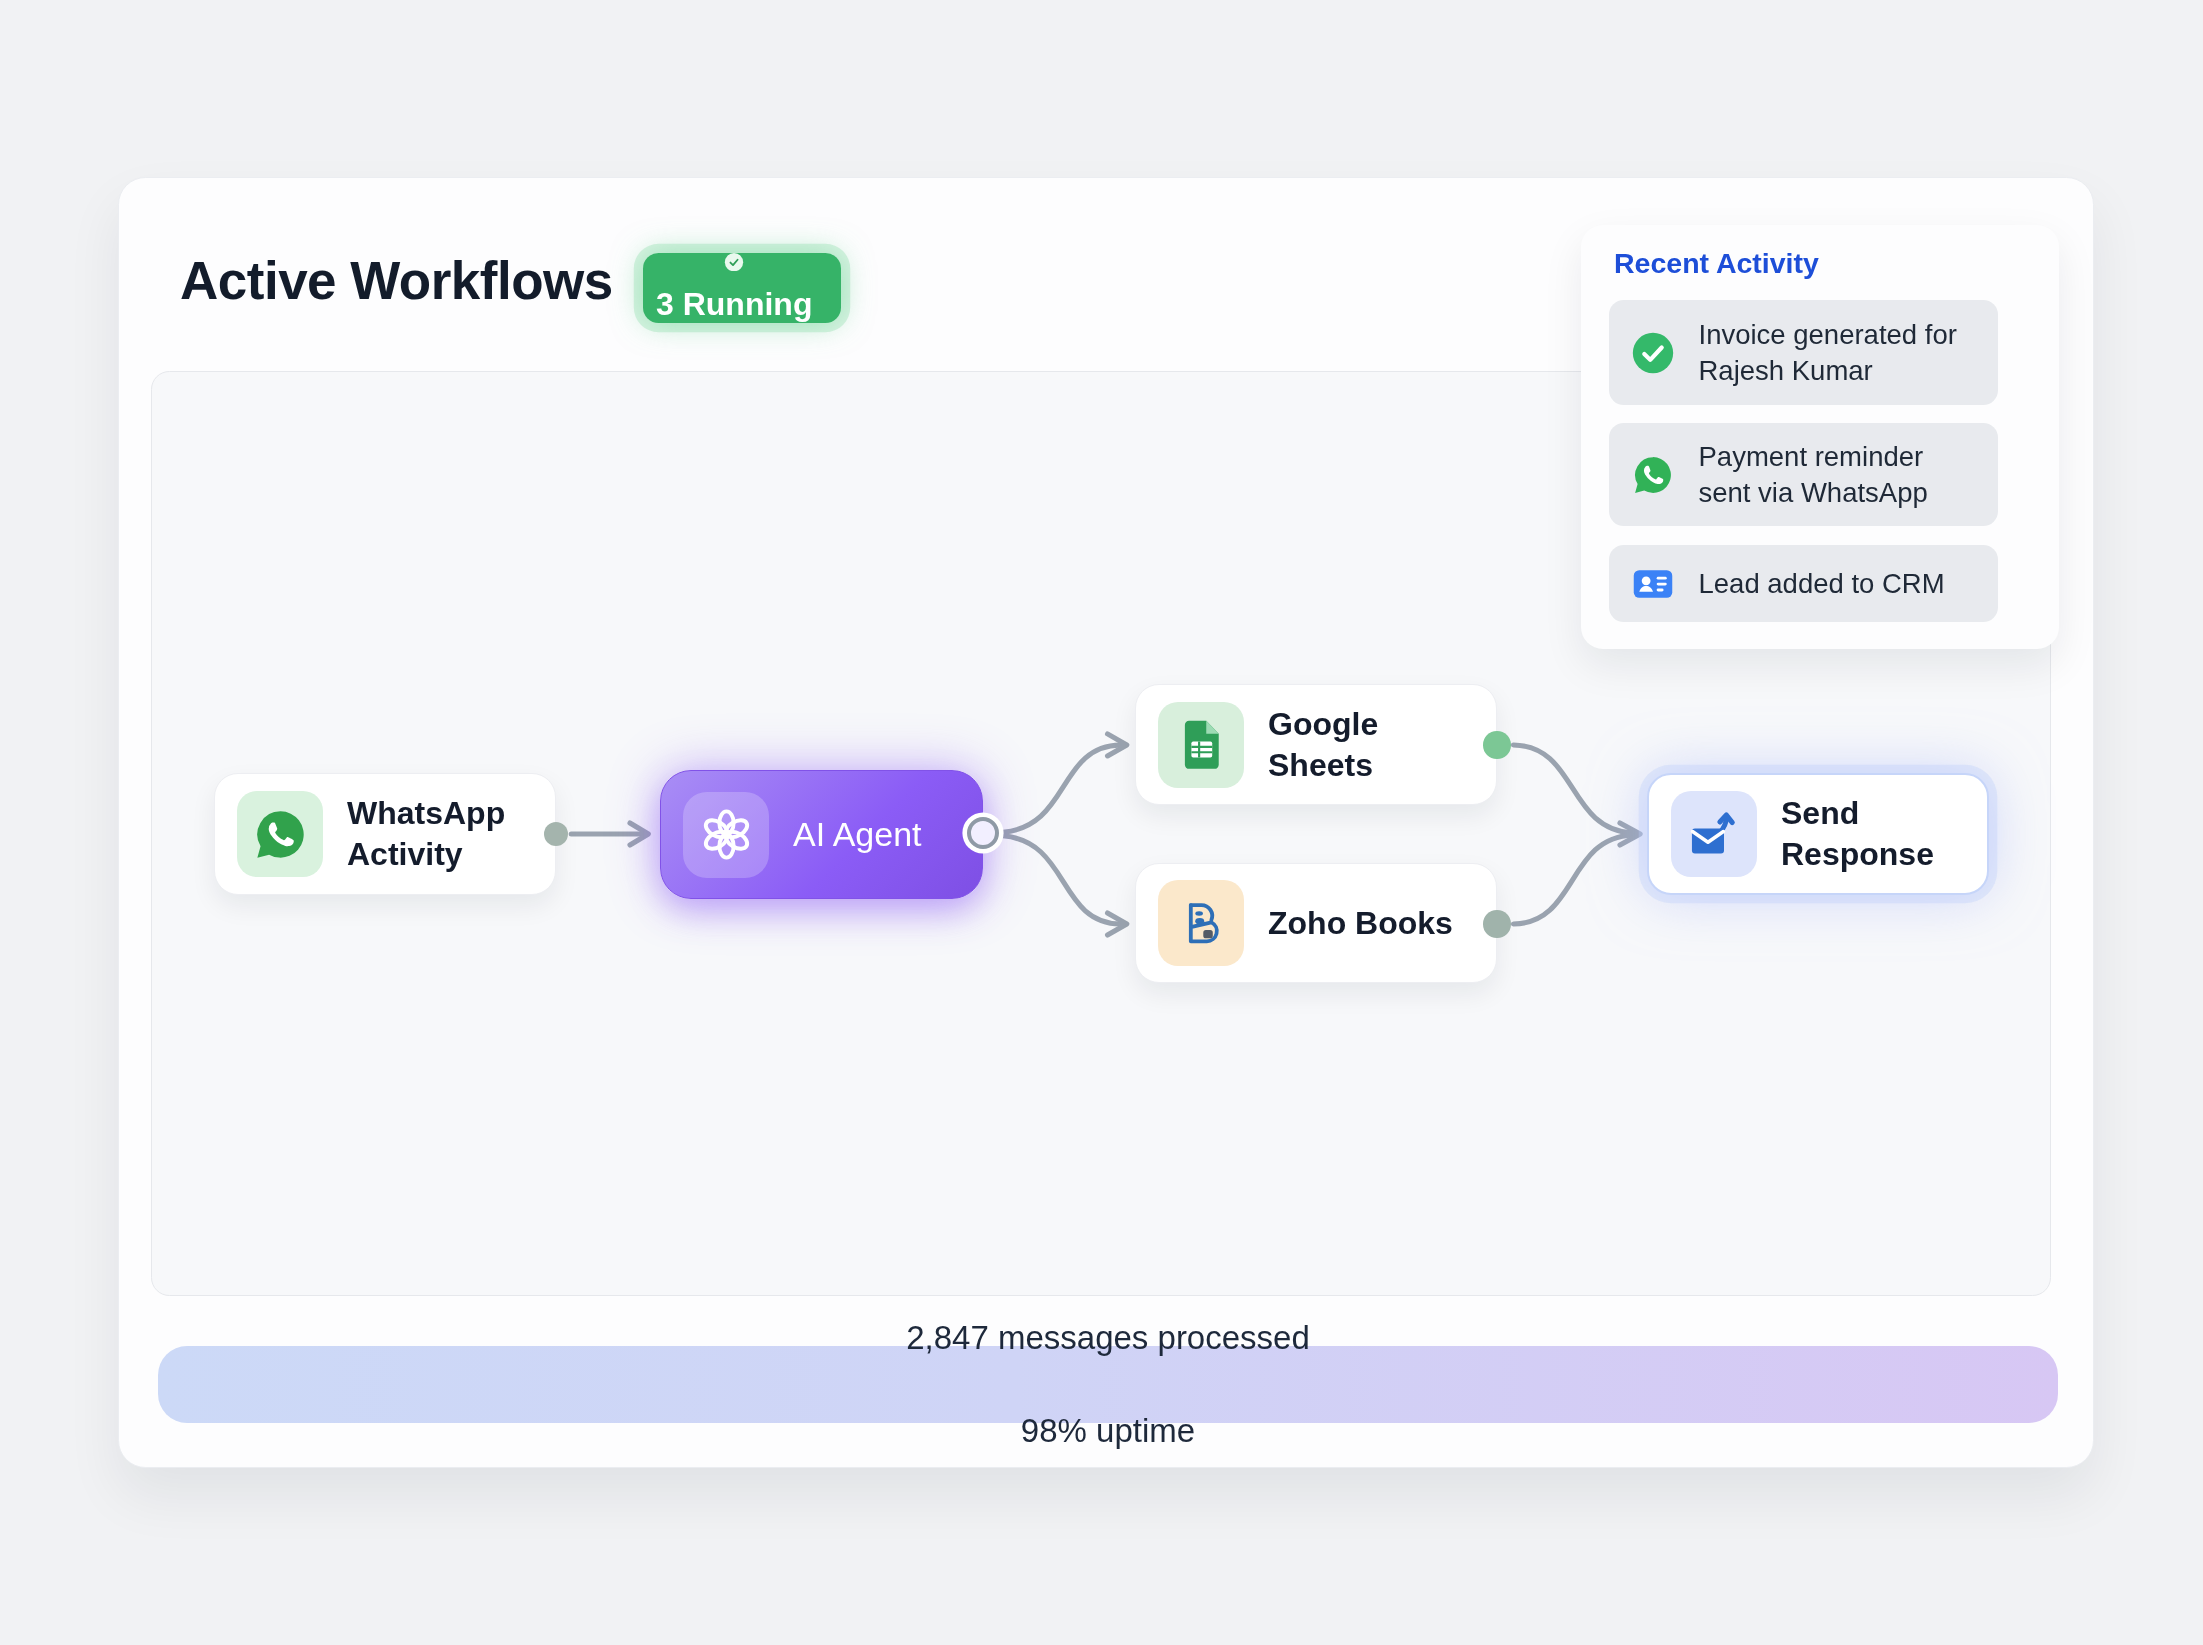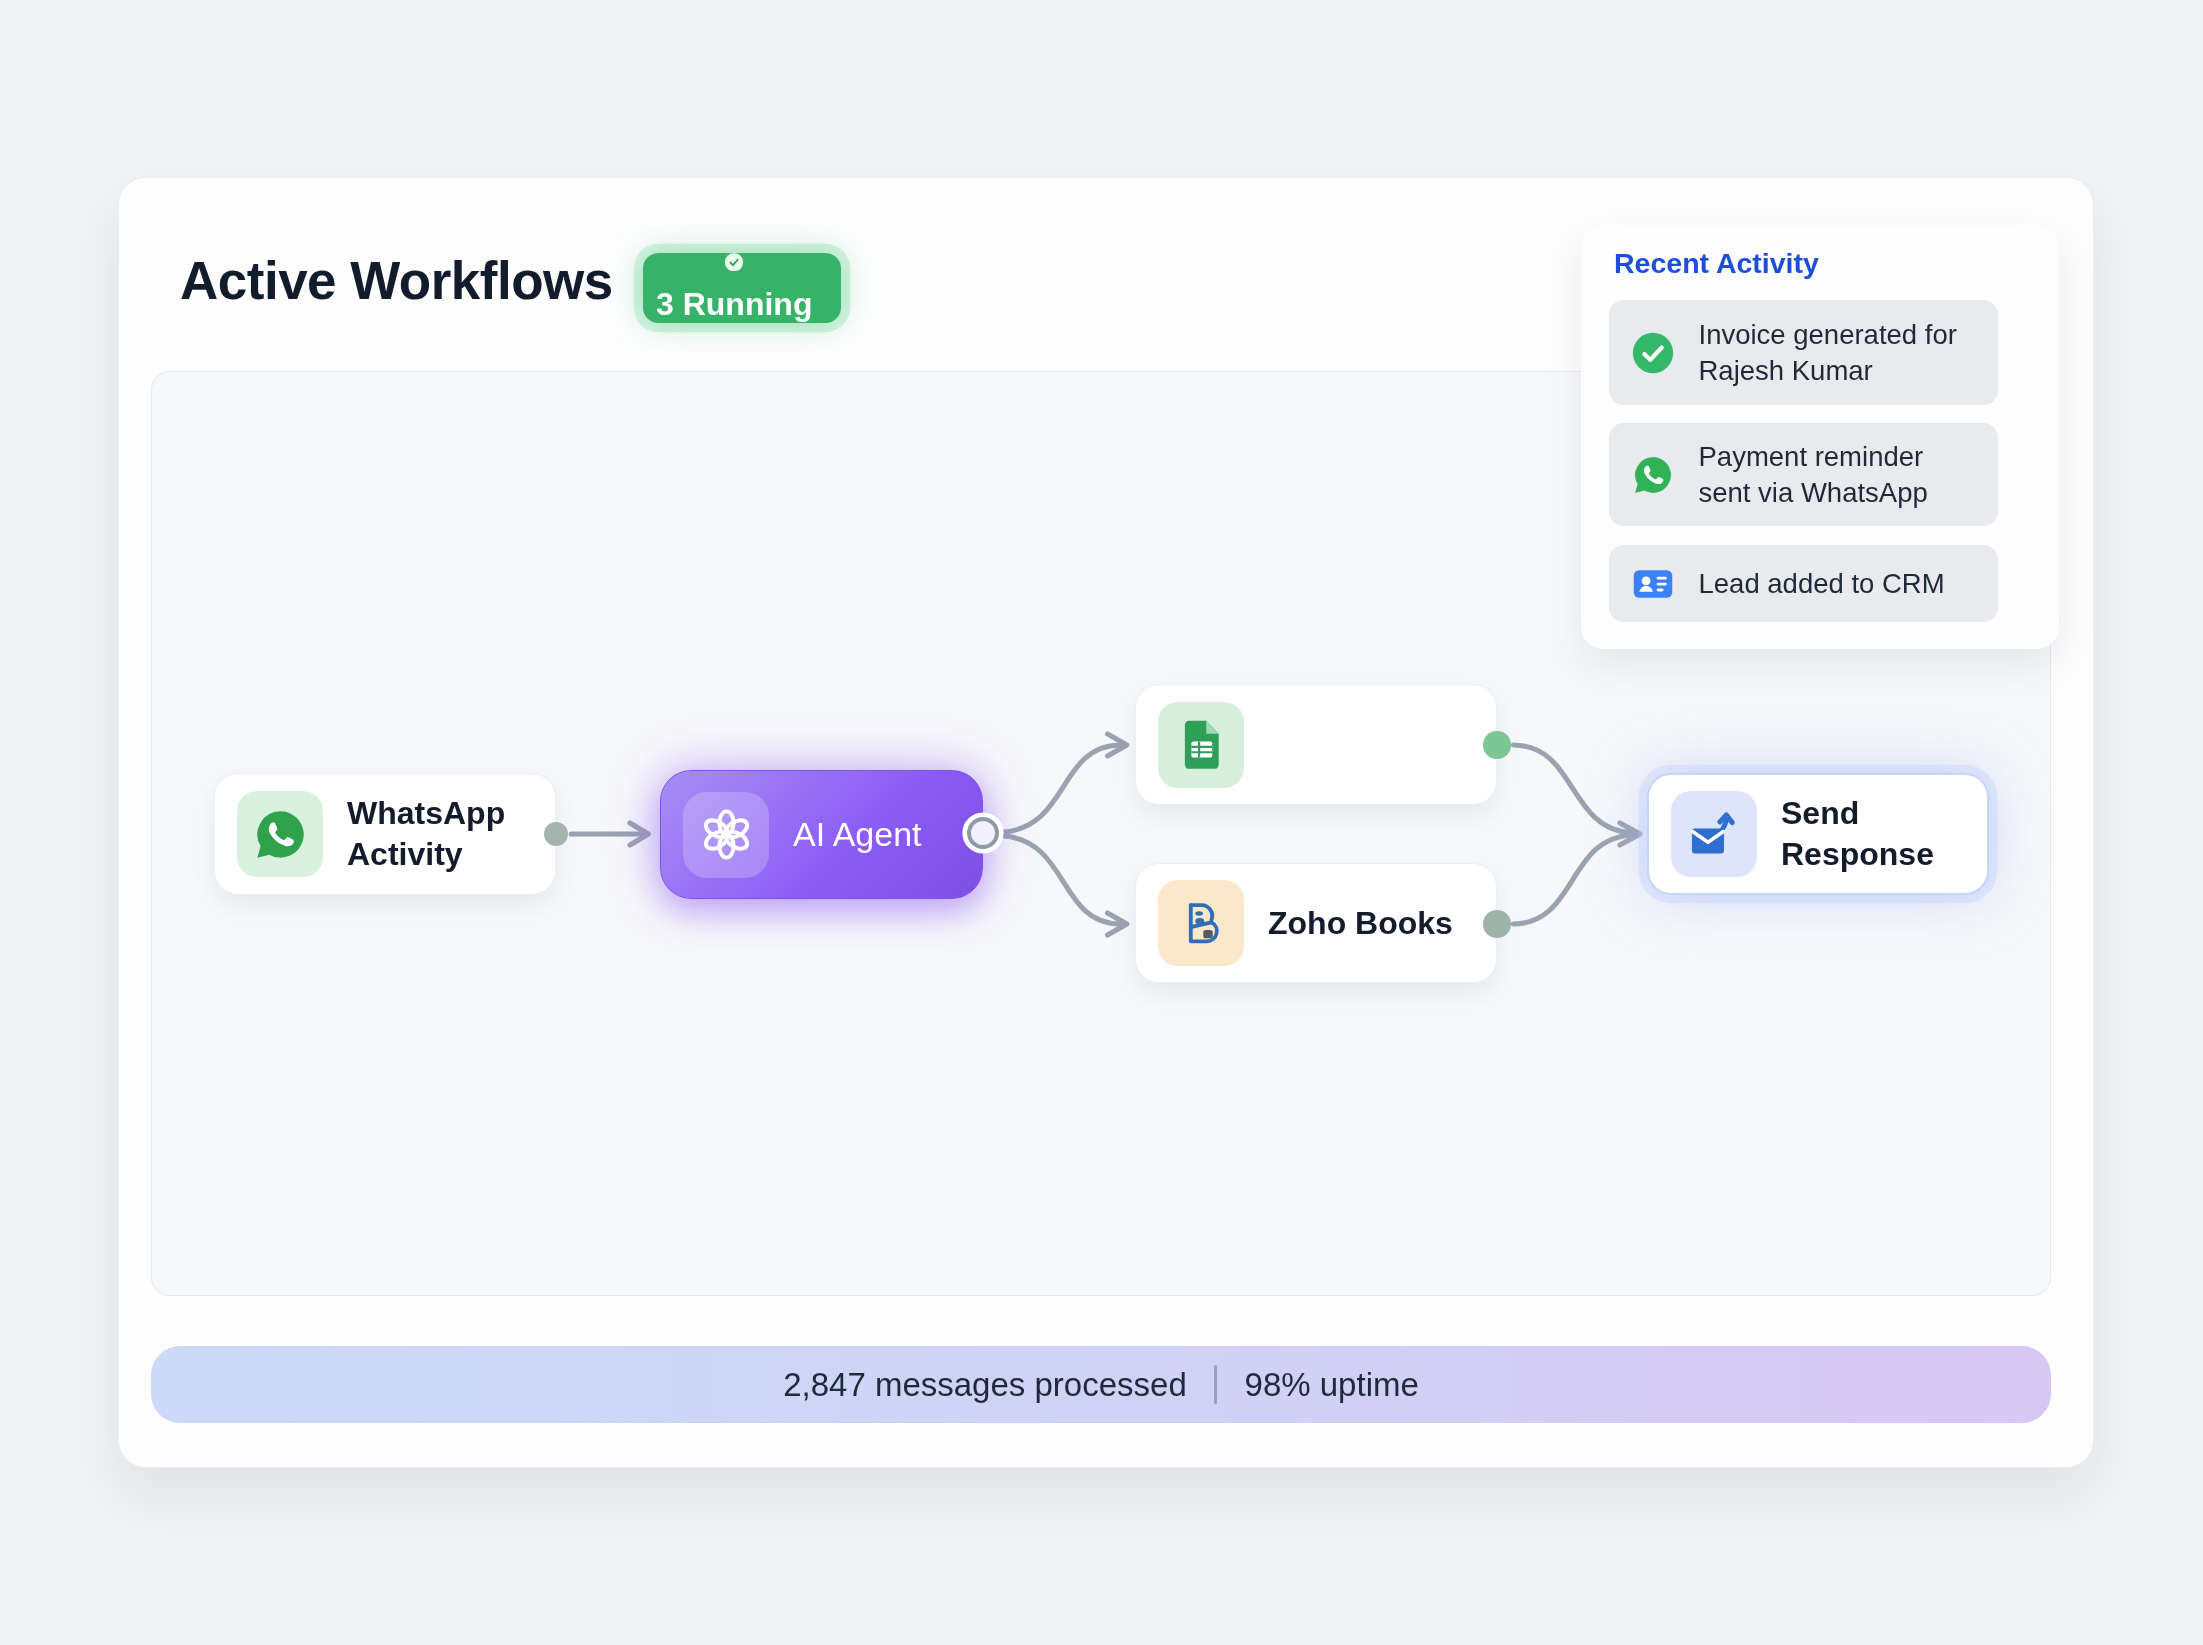--- a/index.html
+++ b/index.html
@@ -105,24 +105,24 @@
   .ring-ai{left:967px;top:817px;width:24px;height:24px;background:#f2efff;
            border:4.6px solid #8f9aa6;box-shadow:0 0 0 4.6px #ffffff;}
   .dot-sheets{left:1483px;top:731px;width:27.5px;height:27.5px;background:#7cc795;}
   .dot-zoho{left:1483px;top:910px;width:27.5px;height:27.5px;background:#a0b3ab;}
 
   .connector-layer{position:absolute;left:0;top:0;width:2204px;height:1646px;
                    z-index:2;pointer-events:none;}
 
   
   .footer-bar{
-    position:absolute;left:151px;top:1346px;width:1900px;height:77px;
+    position:absolute;left:158px;top:1346px;width:1900px;height:77px;
     border-radius:29px;z-index:2;
     background:linear-gradient(90deg,#ccd9f7 0%,#cfd4f6 45%,#d7c7f4 100%);
-    display:flex;align-items:center;justify-content:center;gap:27.5px;
+    display:flex;align-items:center;justify-content:center;gap:27.5px;flex-direction:column;
   }
   .footer-bar .stat{font-size:33px;font-weight:500;color:#1e293b;}
   .footer-divider{width:2.8px;height:39px;background:#94a3b8;border-radius:1.8px;}
 </style>
 </head>
 <body>
 
 <div class="stage">
 
   <div class="main-card"></div>
@@ -183,20 +183,21 @@
 
   <div class="node node-sheets">
     <div class="icon-sq">
       <svg class="isvg" viewBox="0 0 48 48">
         <path d="M13.5 4H28l10.5 11v26a3.5 3.5 0 0 1-3.5 3.5H13.5A3.5 3.5 0 0 1 10 41V7.5A3.5 3.5 0 0 1 13.5 4z" fill="#2f9e58"></path>
         <path d="M28 4l10.5 11H28z" fill="#9ddbb4"></path>
         <rect x="15.5" y="21.5" width="17.5" height="13.5" rx="1.5" fill="#ffffff"></rect>
         <path d="M15.5 26h17.5 M15.5 30.5h17.5 M22 21.5v13.5" stroke="#2f9e58" stroke-width="1.8"></path>
       </svg>
     </div>
+    <span class="nlabel">Google Sheets</span>
   </div>
 
   <div class="node node-zoho">
     <div class="icon-sq">
       <svg class="isvg" viewBox="0 0 48 48">
         <g fill="none" stroke="#2e6fb7" stroke-width="3.2" stroke-linecap="round" stroke-linejoin="round">
           <path d="M15 8.5h9a9 9 0 0 1 8.3 12.5"></path>
           <path d="M15 8.5v30.5h13.5a8.5 8.5 0 0 0 3.9-16L15 27"></path>
         </g>
         <ellipse cx="22" cy="15.5" rx="3.2" ry="1.9" fill="#2e6fb7"></ellipse>

